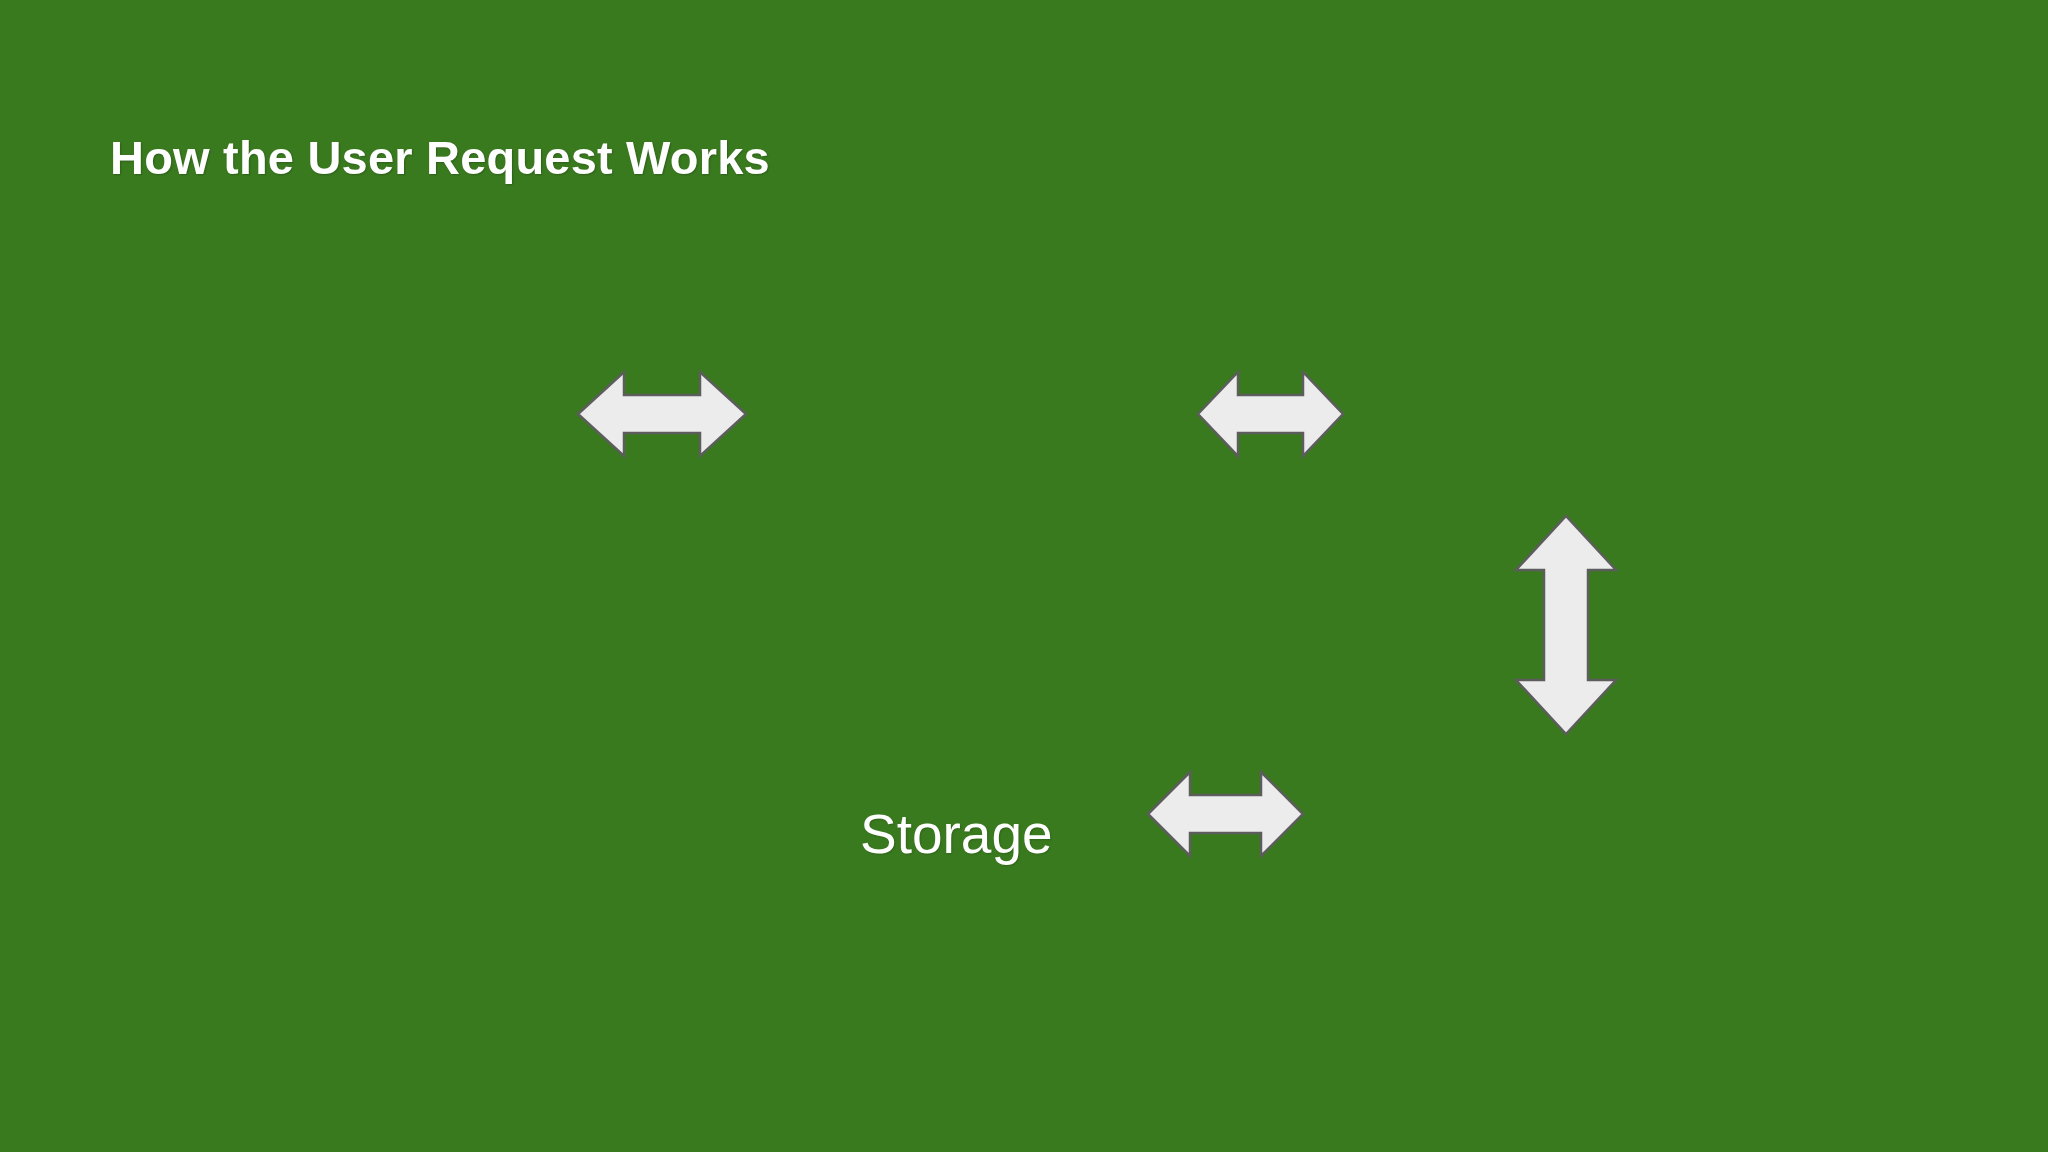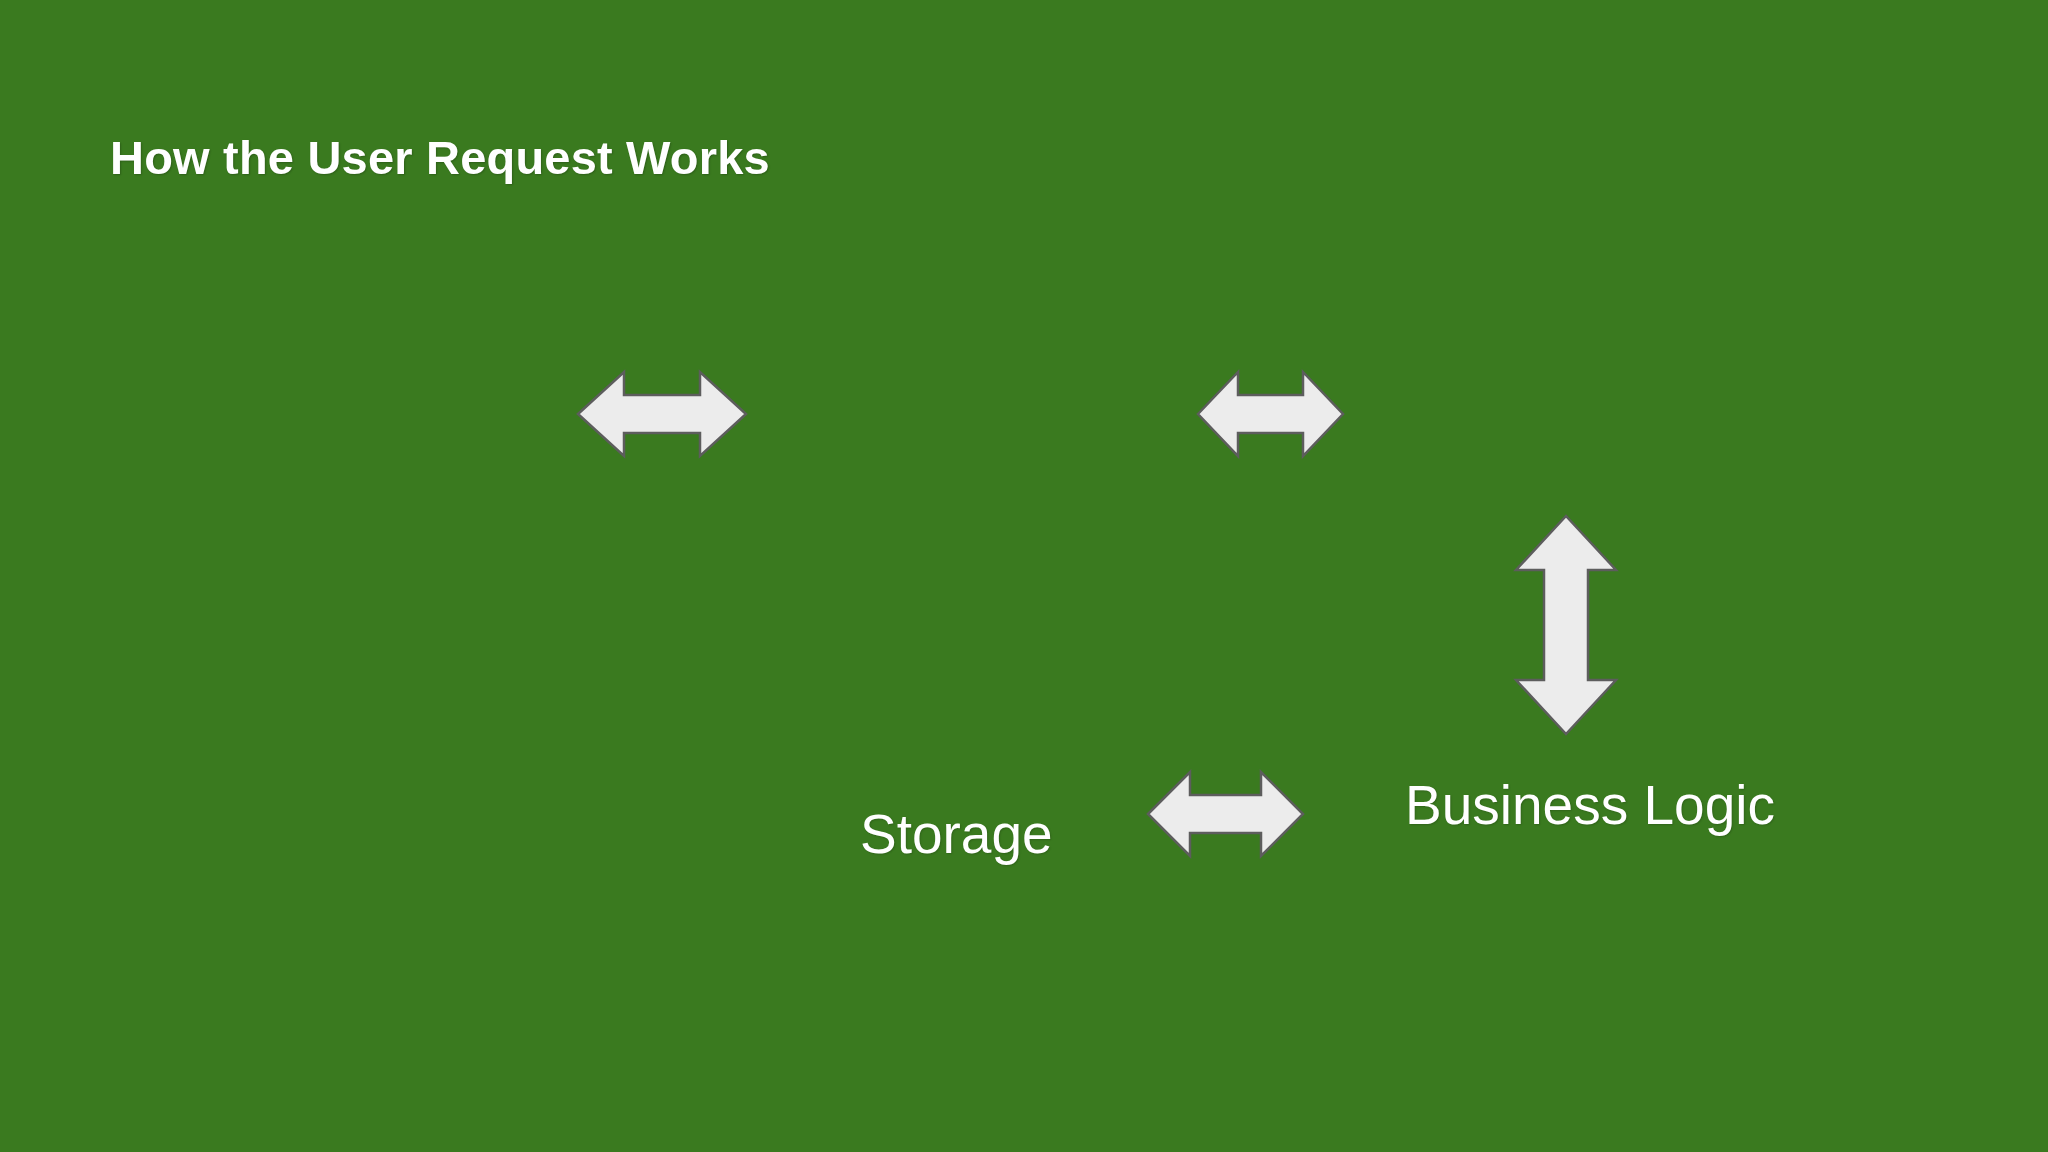--- a/index.html
+++ b/index.html
@@ -95,15 +95,14 @@
   </div>
 
   <div class="node-label node-storage">Storage</div>
 
   <div class="arrow arrow-h-3">
     <svg viewBox="0 0 155 92" width="155" height="92" aria-hidden="true">
       <polygon points="0,46 42,4 42,27 113,27 113,4 155,46 113,88 113,65 42,65 42,88" fill="#ececec" stroke="#5d5d5d" stroke-width="2.5" stroke-linejoin="miter"></polygon>
     </svg>
   </div>
 
-  <div class="node-label node-business-logic">Business Logic</div>
 
 </div>
 
 </body></html>

